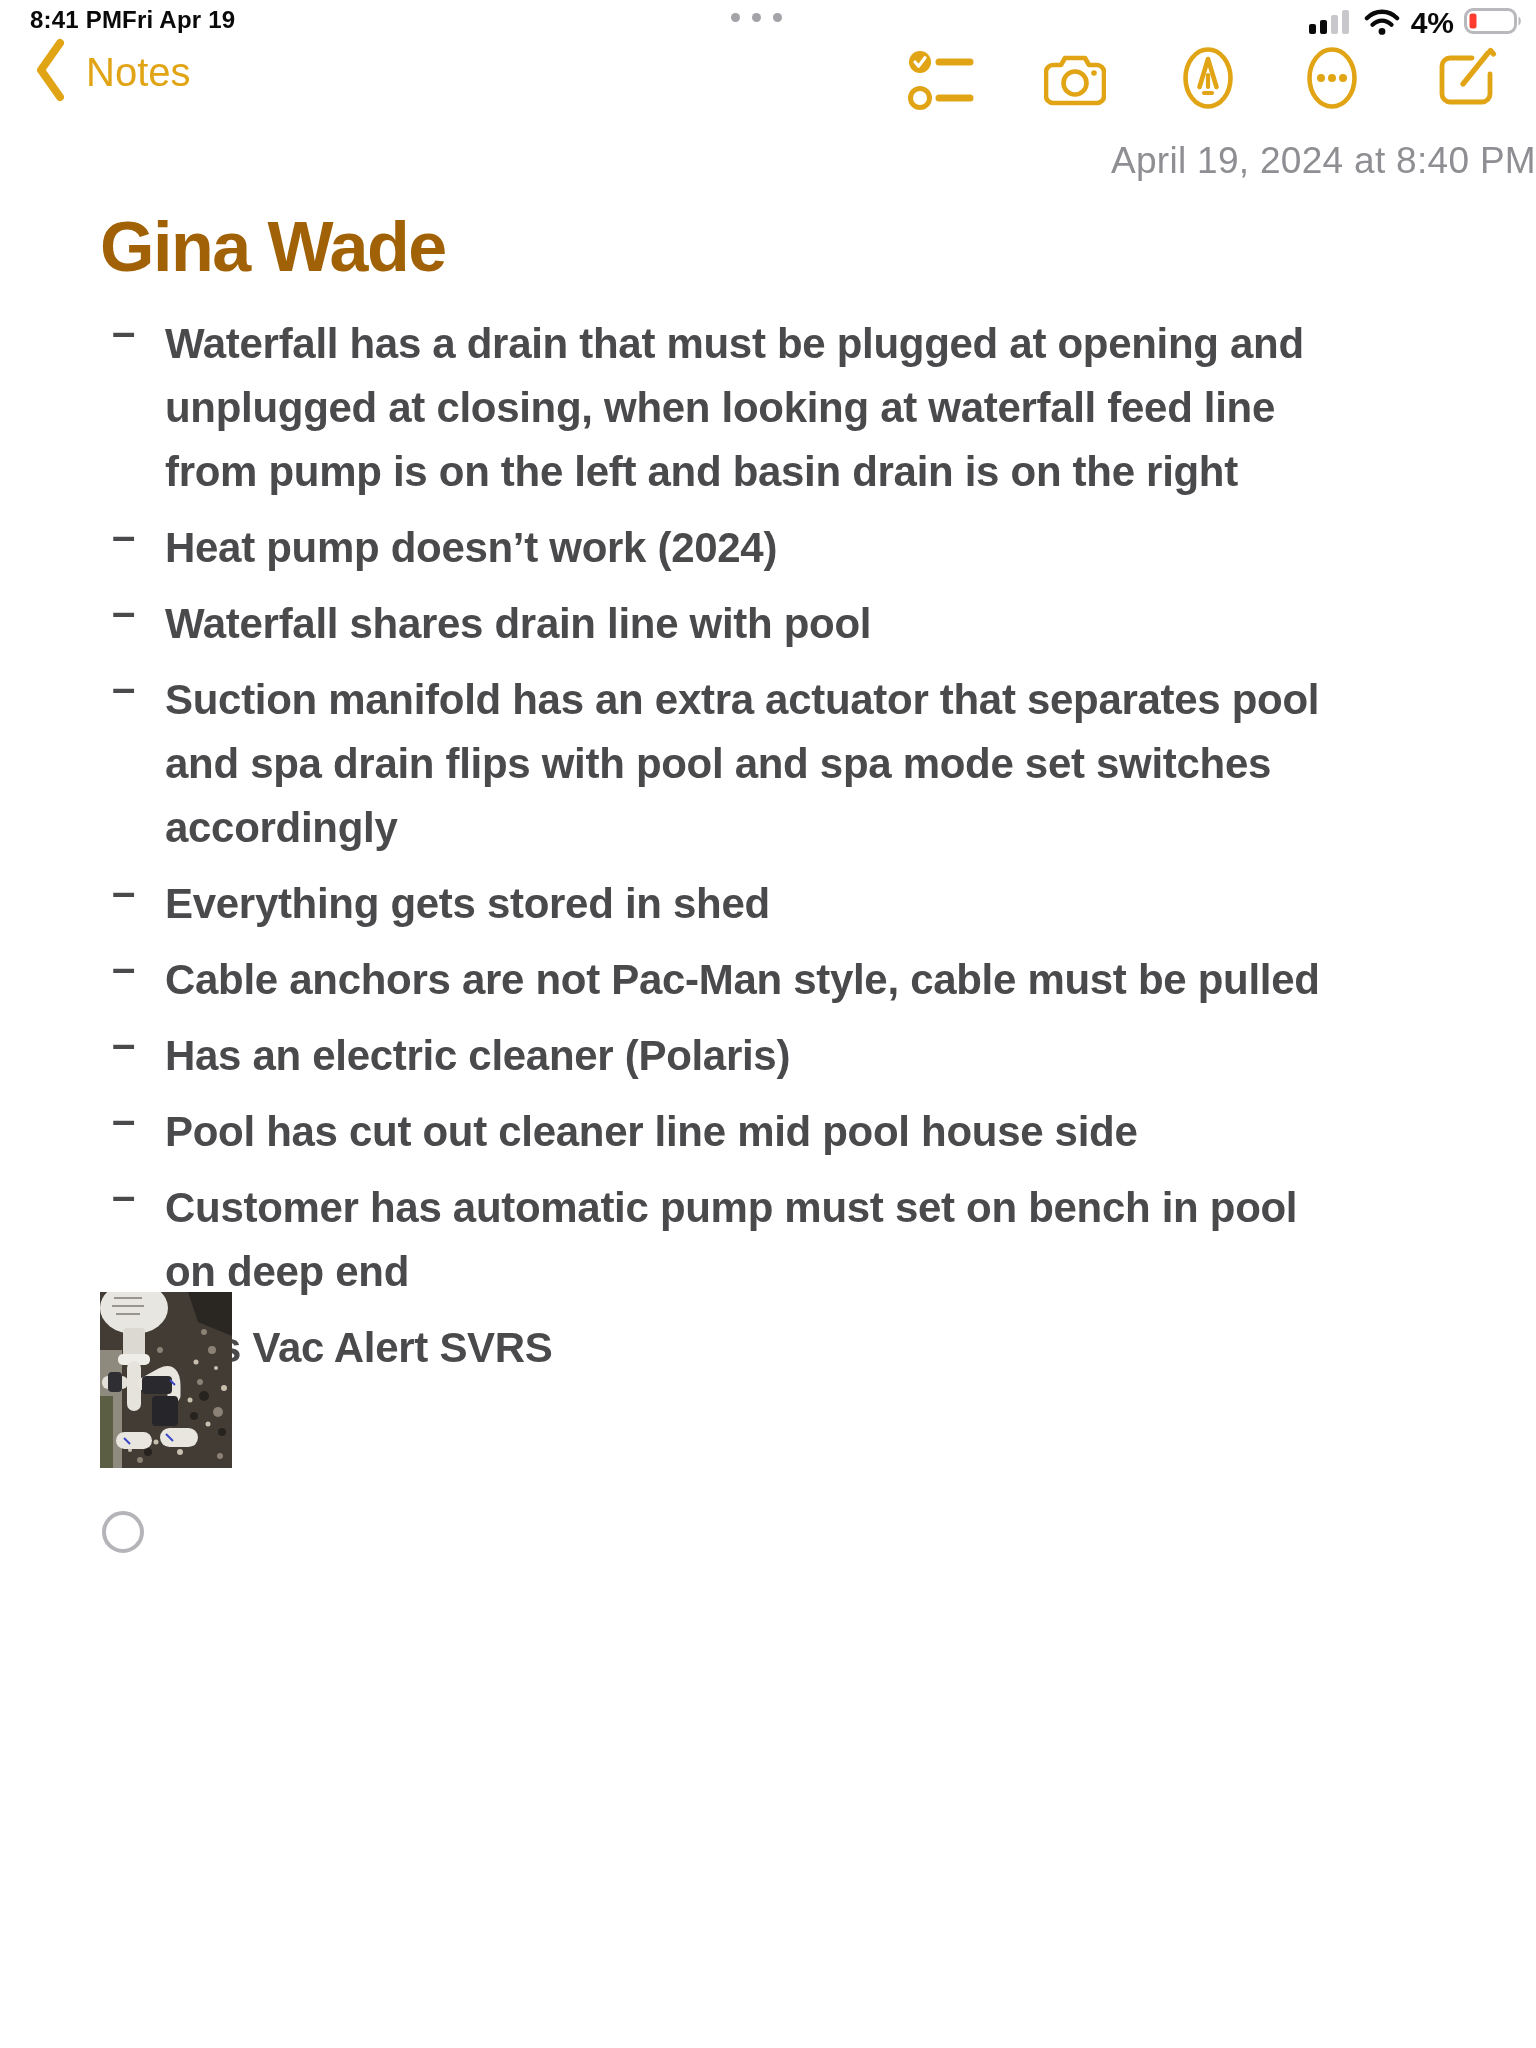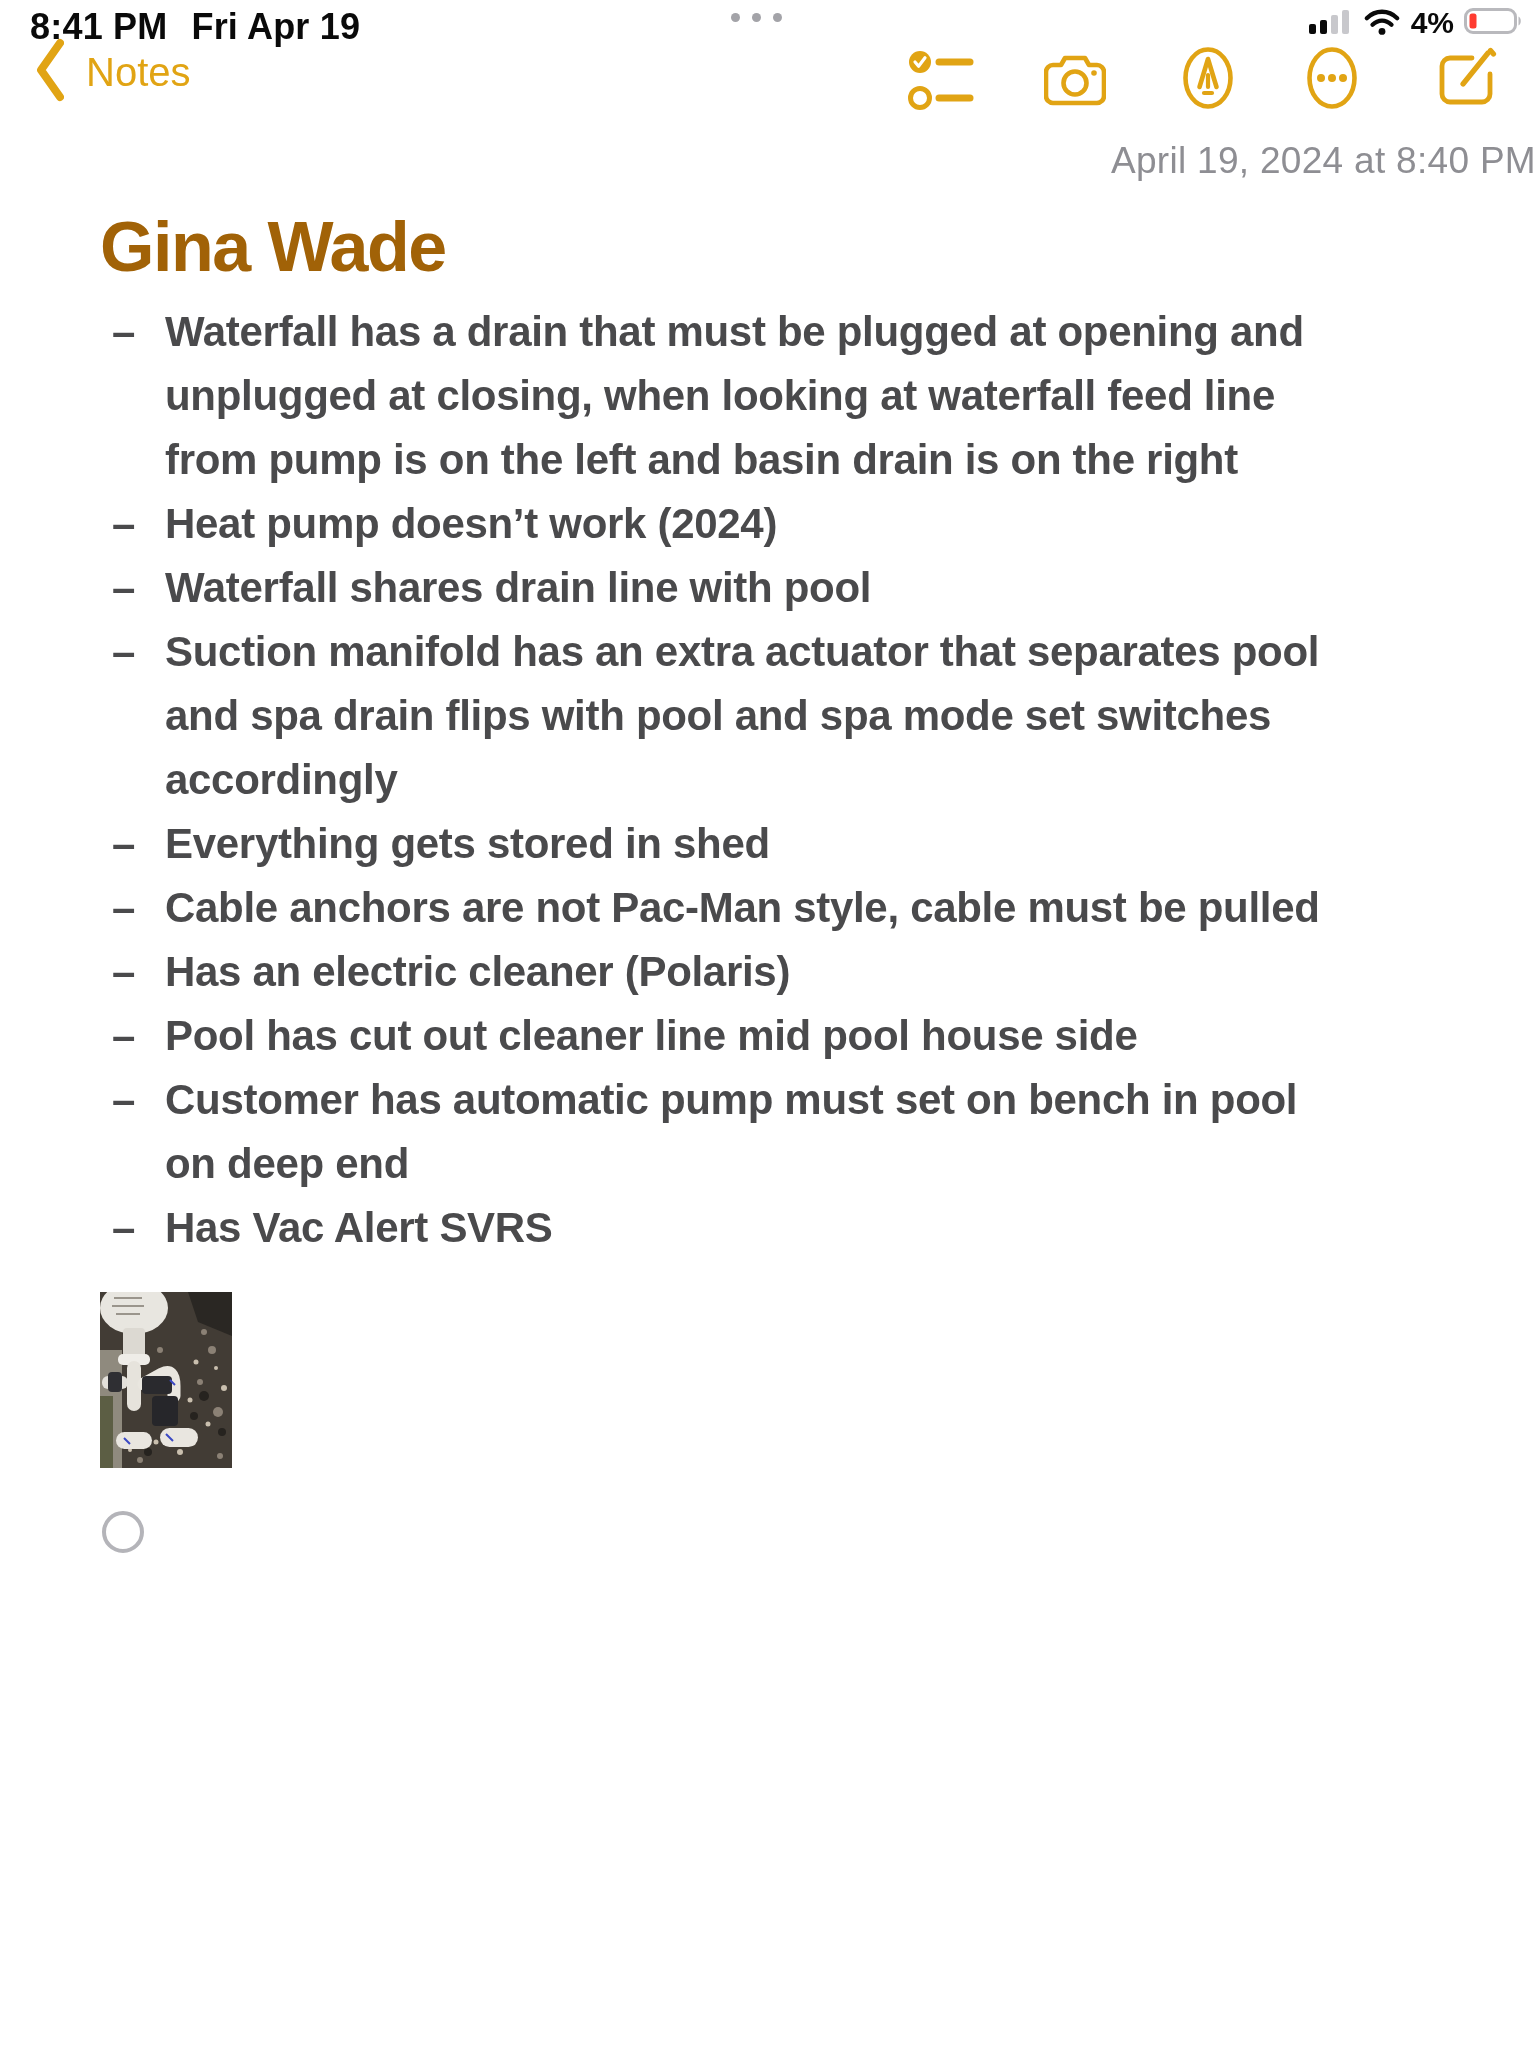--- a/index.html
+++ b/index.html
@@ -2,40 +2,40 @@
 <html><head>
 <meta charset="utf-8">
 <style>
   html,body{margin:0;padding:0;background:#ffffff;}
   .screen{
     position:relative;width:1536px;height:2048px;background:#ffffff;overflow:hidden;
     font-family:"Liberation Sans","DejaVu Sans",sans-serif;
   }
   
   .status-time{
-    position:absolute;left:30px;top:6px;font-size:36px;font-weight:700;color:#0a0a0a;
-    letter-spacing:.2px;display:flex;gap:24px;
+    position:absolute;left:30px;top:6px;font-size:24px;font-weight:700;color:#0a0a0a;
+    letter-spacing:.2px;display:flex;
   }
   .mt-dots{position:absolute;left:731px;top:13px;display:flex;gap:12px;}
   .mt-dots i{width:9px;height:9px;border-radius:50%;background:#a3a3a8;display:block;}
   .status-right{position:absolute;right:14px;top:6px;display:flex;align-items:center;gap:10px;}
   .batt-pct{font-size:30px;font-weight:700;color:#0a0a0a;}
   
   .back-btn{position:absolute;left:34px;top:38px;display:flex;align-items:center;cursor:pointer;}
   .back-label{font-size:40px;font-weight:500;margin-left:22px;}
   .toolbar-icon{position:absolute;cursor:pointer;}
   
   .note-date{position:absolute;left:0;top:140px;width:1536px;text-align:right;
     font-size:37px;color:#8e8e93;letter-spacing:.3px;}
   .note-title{position:absolute;left:100px;top:210px;font-size:70px;line-height:74px;
     font-weight:800;color:#a16207;letter-spacing:-1.5px;}
   .bullet-list{position:absolute;left:112px;top:300px;width:1360px;}
   .bullet-item{display:flex;}
   .bullet-dash{width:53px;flex:0 0 53px;font-size:42px;line-height:64px;font-weight:700;color:#4a4a4c;}
-  .bullet-lines{flex:1;}
+  .bullet-lines{flex:1;margin-top:12px;}
   .bullet-line{font-size:42px;line-height:64px;font-weight:700;color:#4a4a4c;letter-spacing:-.3px;white-space:nowrap;}
   
   .photo-thumb{position:absolute;left:100px;top:1292px;width:132px;height:176px;overflow:hidden;cursor:pointer;}
   .todo-circle{position:absolute;left:102px;top:1511px;width:42px;height:42px;border-radius:50%;
     border:4px solid #b4b4b9;box-sizing:border-box;background:#fff;cursor:pointer;}
 </style>
 </head>
 <body>
 
 <div class="screen">

